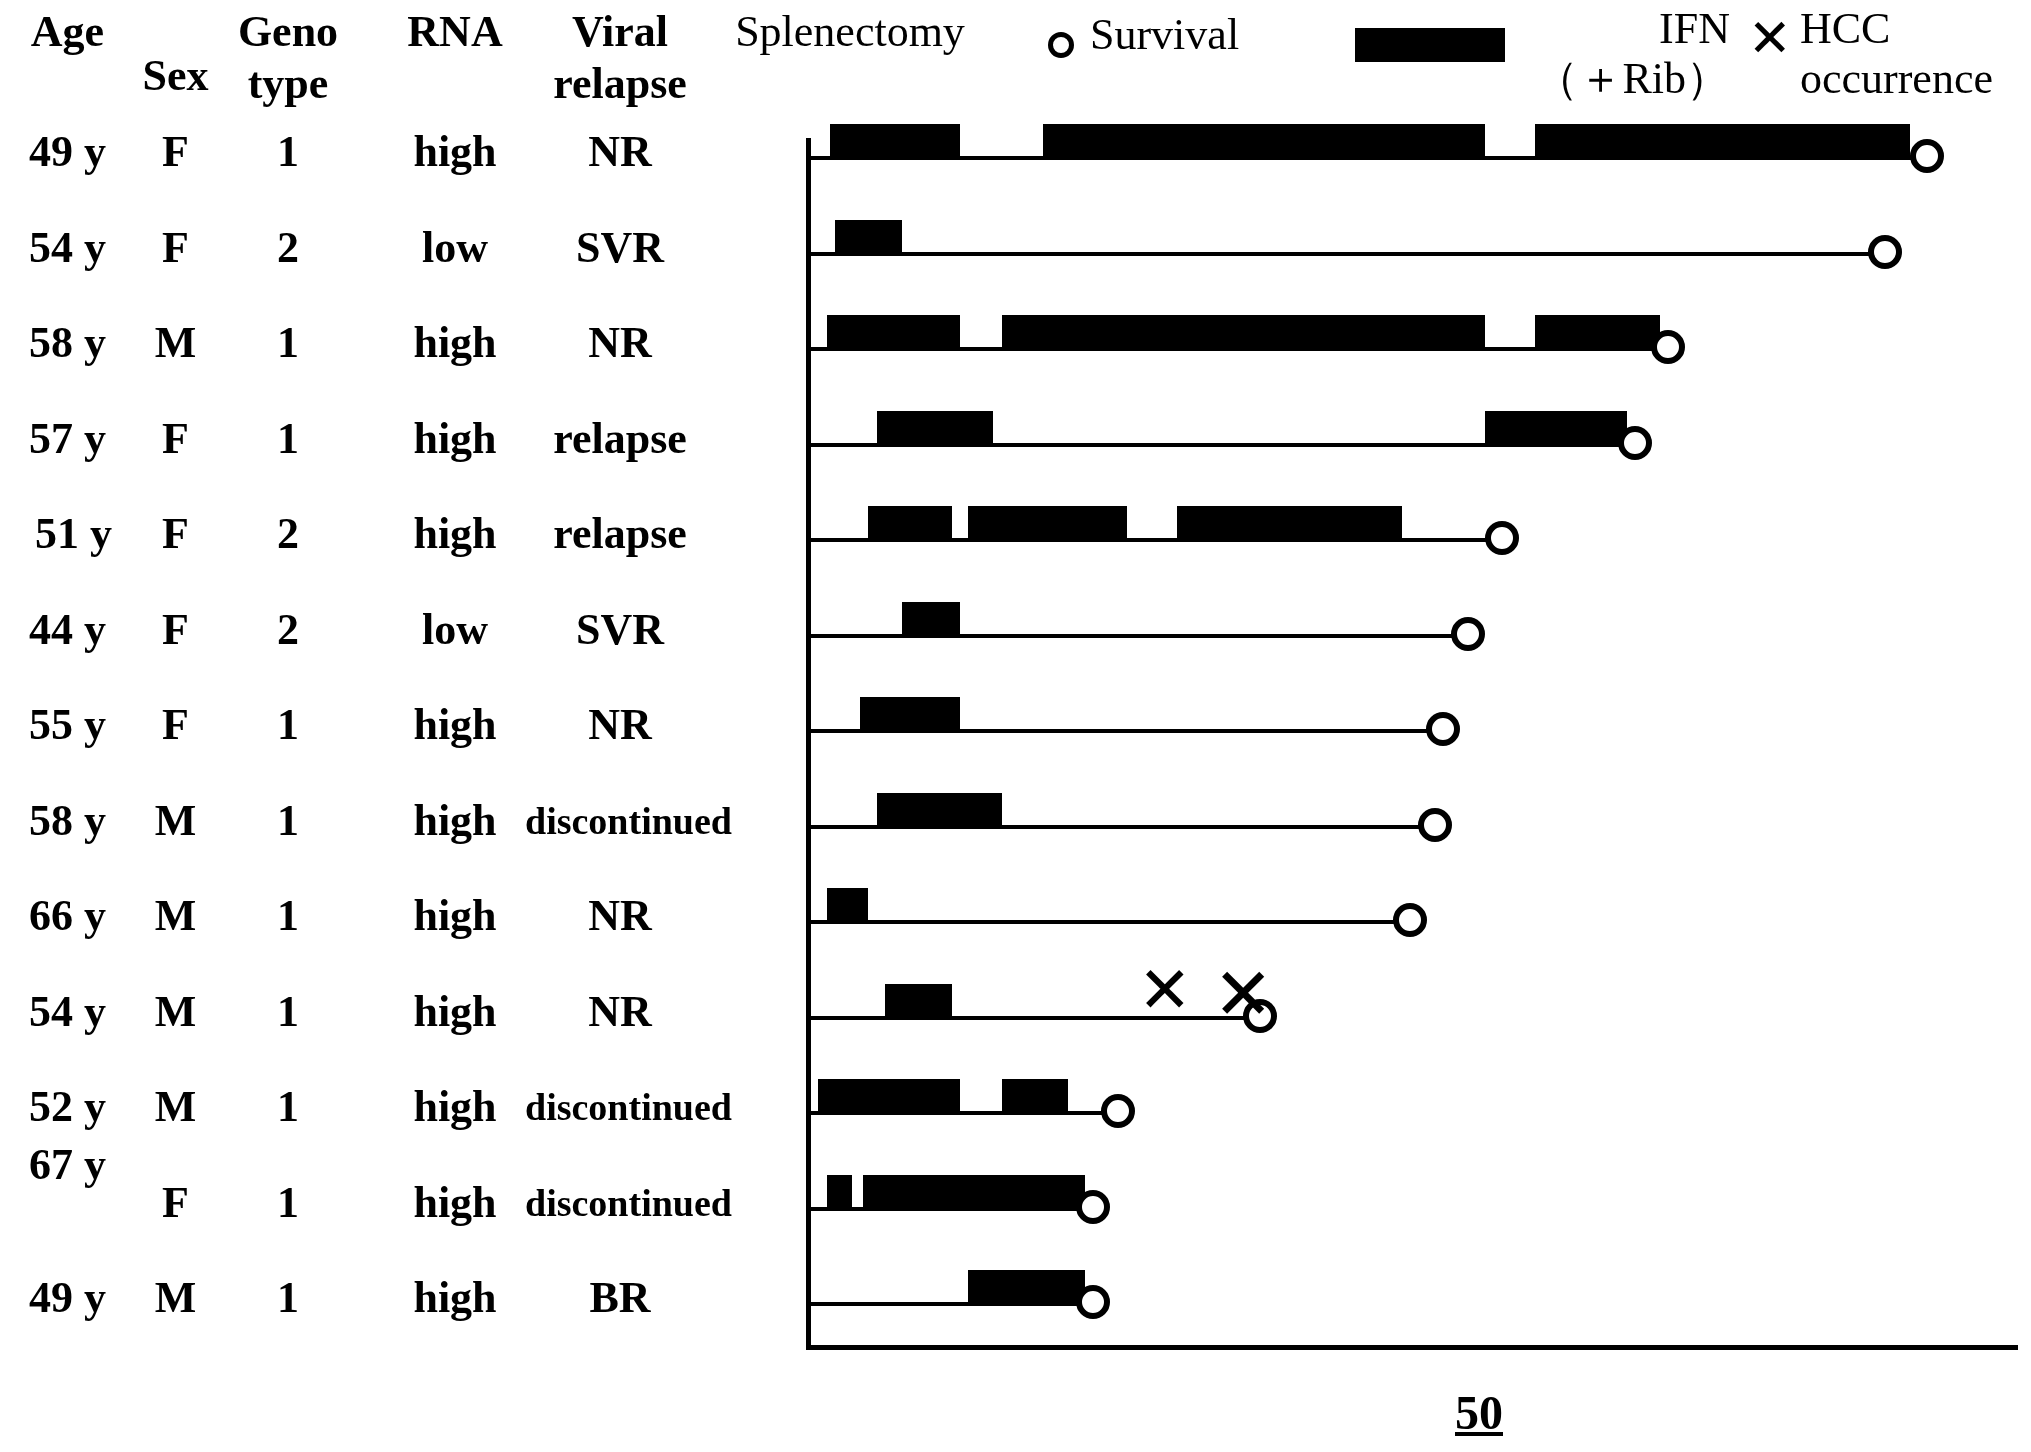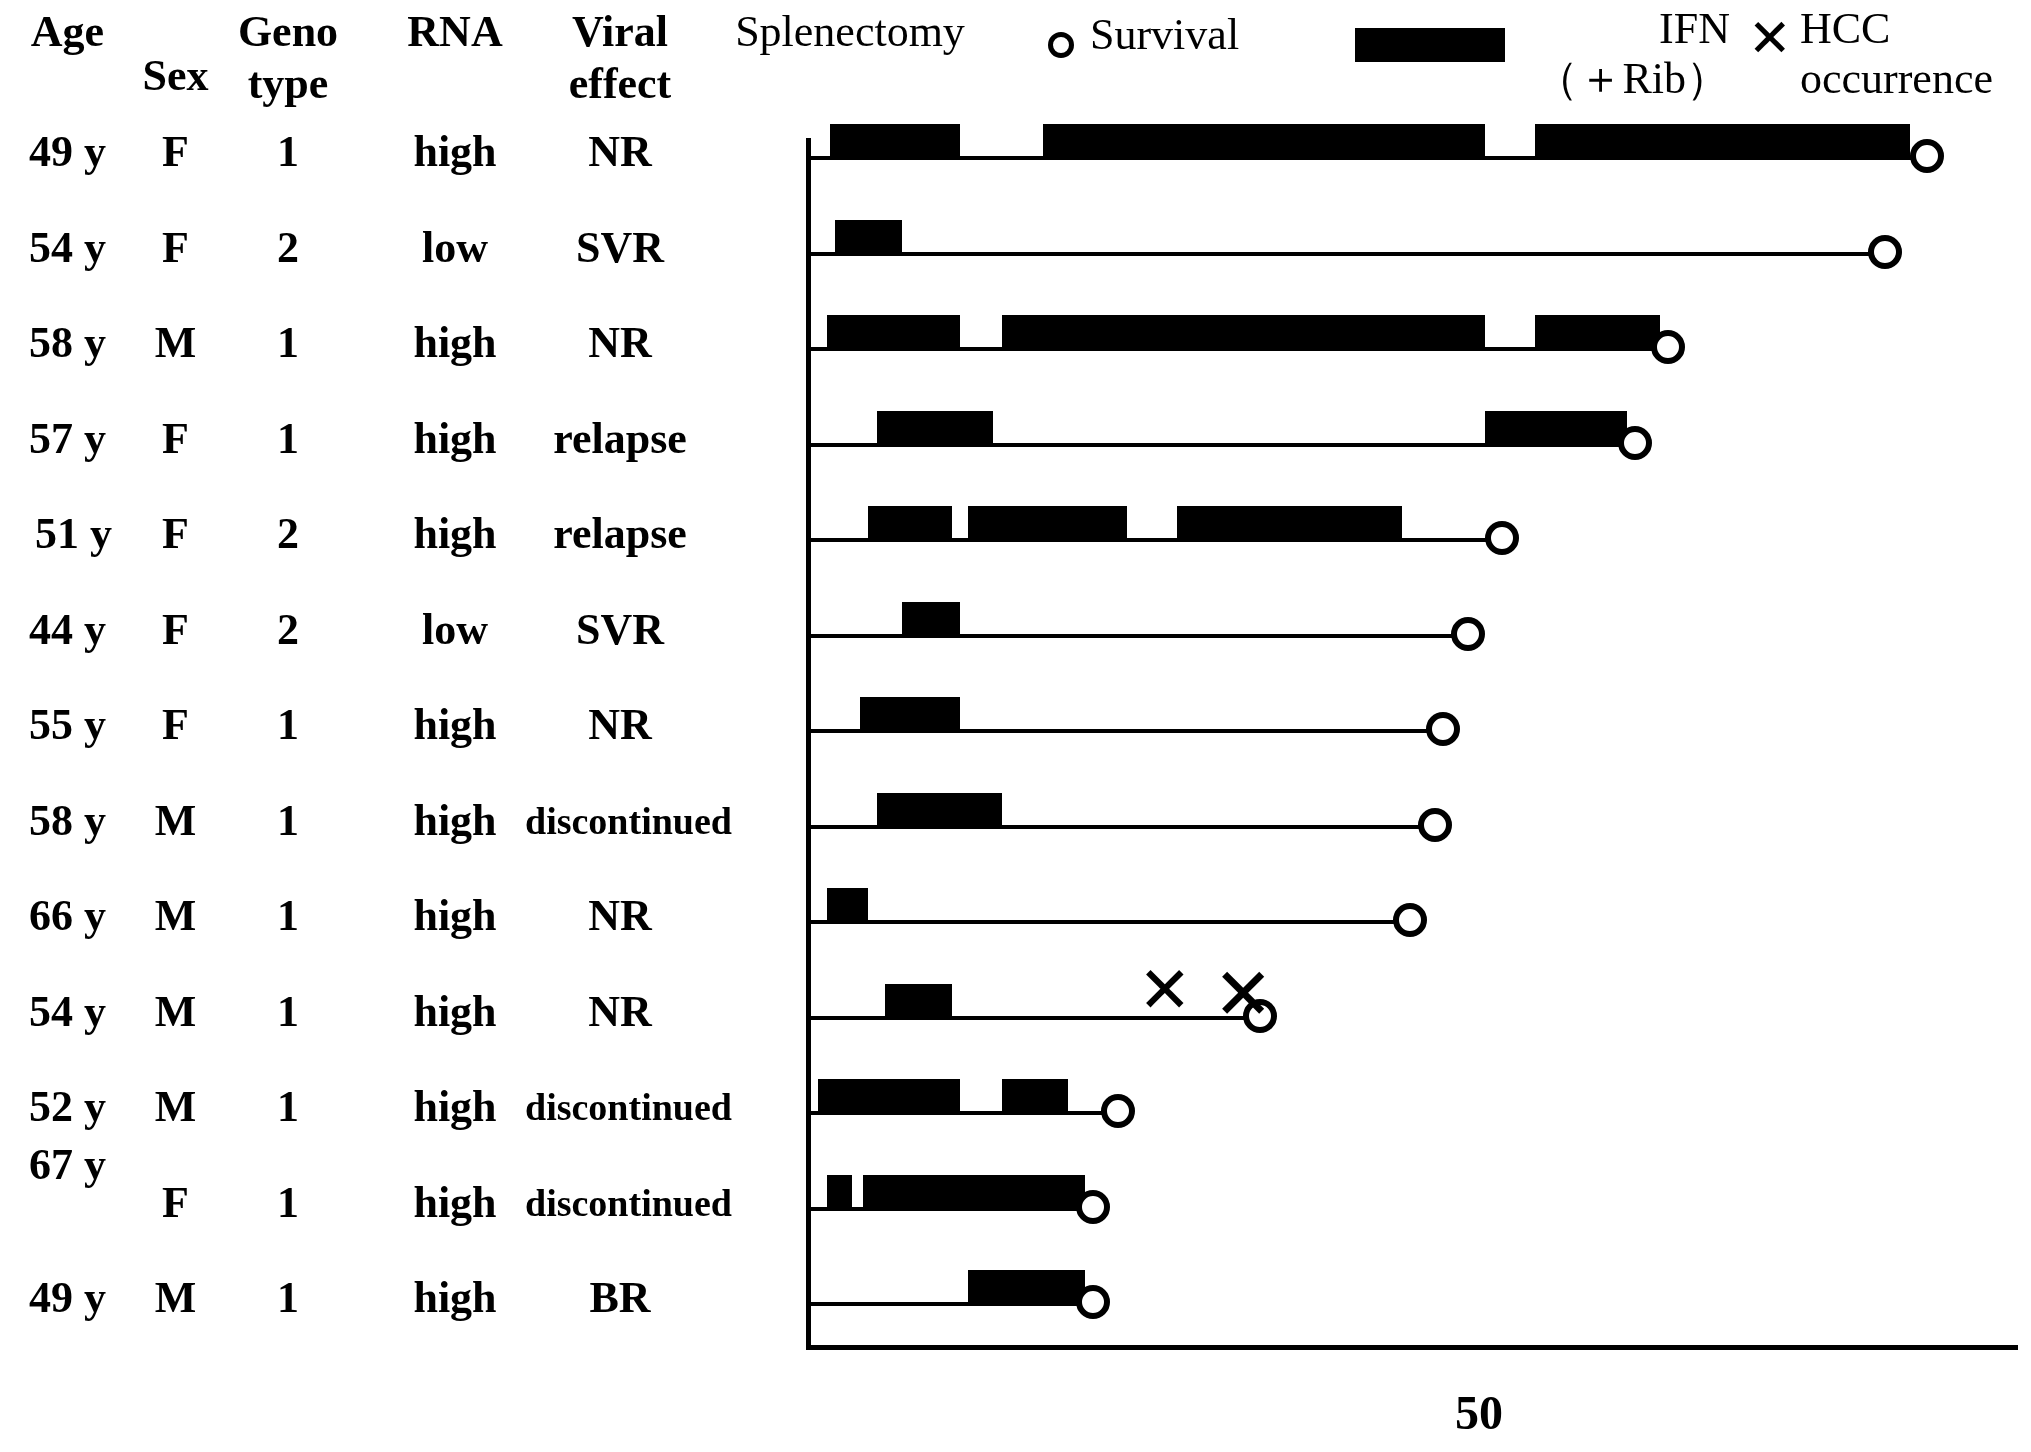--- a/index.html
+++ b/index.html
@@ -51,34 +51,34 @@
   .ifn-bar{position:absolute;background:#000;}
   .surv-circle{
     position:absolute;border:6px solid #000;border-radius:50%;background:#fff;
     box-sizing:border-box;width:34px;height:34px;
   }
   .hcc-x{
     position:absolute;font-family:"Liberation Sans","DejaVu Sans",sans-serif;
     font-weight:bold;line-height:1;color:#000;
   }
   .axis-label{
-    position:absolute;font-weight:bold;font-size:48px;white-space:nowrap;
+    position:absolute;font-weight:bold;font-size:48px;white-space:nowrap;text-decoration:underline;
   }
 </style>
 </head>
 <body>
 
 <div id="root">
     <div class="hdr" style="left: 10px; top: 6px; width: 115px;">Age</div>
     <div class="hdr" style="left: 128px; top: 6px; width: 95px; margin-top: 44px;">Sex</div>
     <div class="hdr" style="left: 228px; top: 6px; width: 120px;">Geno
 type</div>
     <div class="hdr" style="left: 385px; top: 6px; width: 140px;">RNA</div>
     <div class="hdr" style="left: 545px; top: 6px; width: 150px;">Viral
-effect</div>
+relapse</div>
     <div class="hdr hdr-plain" style="left: 700px; top: 6px; width: 300px;">Splenectomy</div>
     <div class="legend-circle" style="left: 1048px; top: 32px;"></div>
     <div class="legend-text" style="left: 1090px; top: 10px;">Survival</div>
     <div class="legend-bar" style="left: 1355px; top: 28px; width: 150px; height: 34px;"></div>
     <div class="legend-text" style="left: 1500px; top: 4px; width: 230px; text-align: right;">IFN
 （＋Rib）</div>
     <div class="legend-x" style="left: 1748px; top: 12px;">✕</div>
     <div class="legend-text" style="left: 1800px; top: 4px; width: 240px; text-align: left;">HCC
 occurrence</div>
     <div class="axis-v" style="left: 806px; top: 138px; height: 1210px;"></div>

